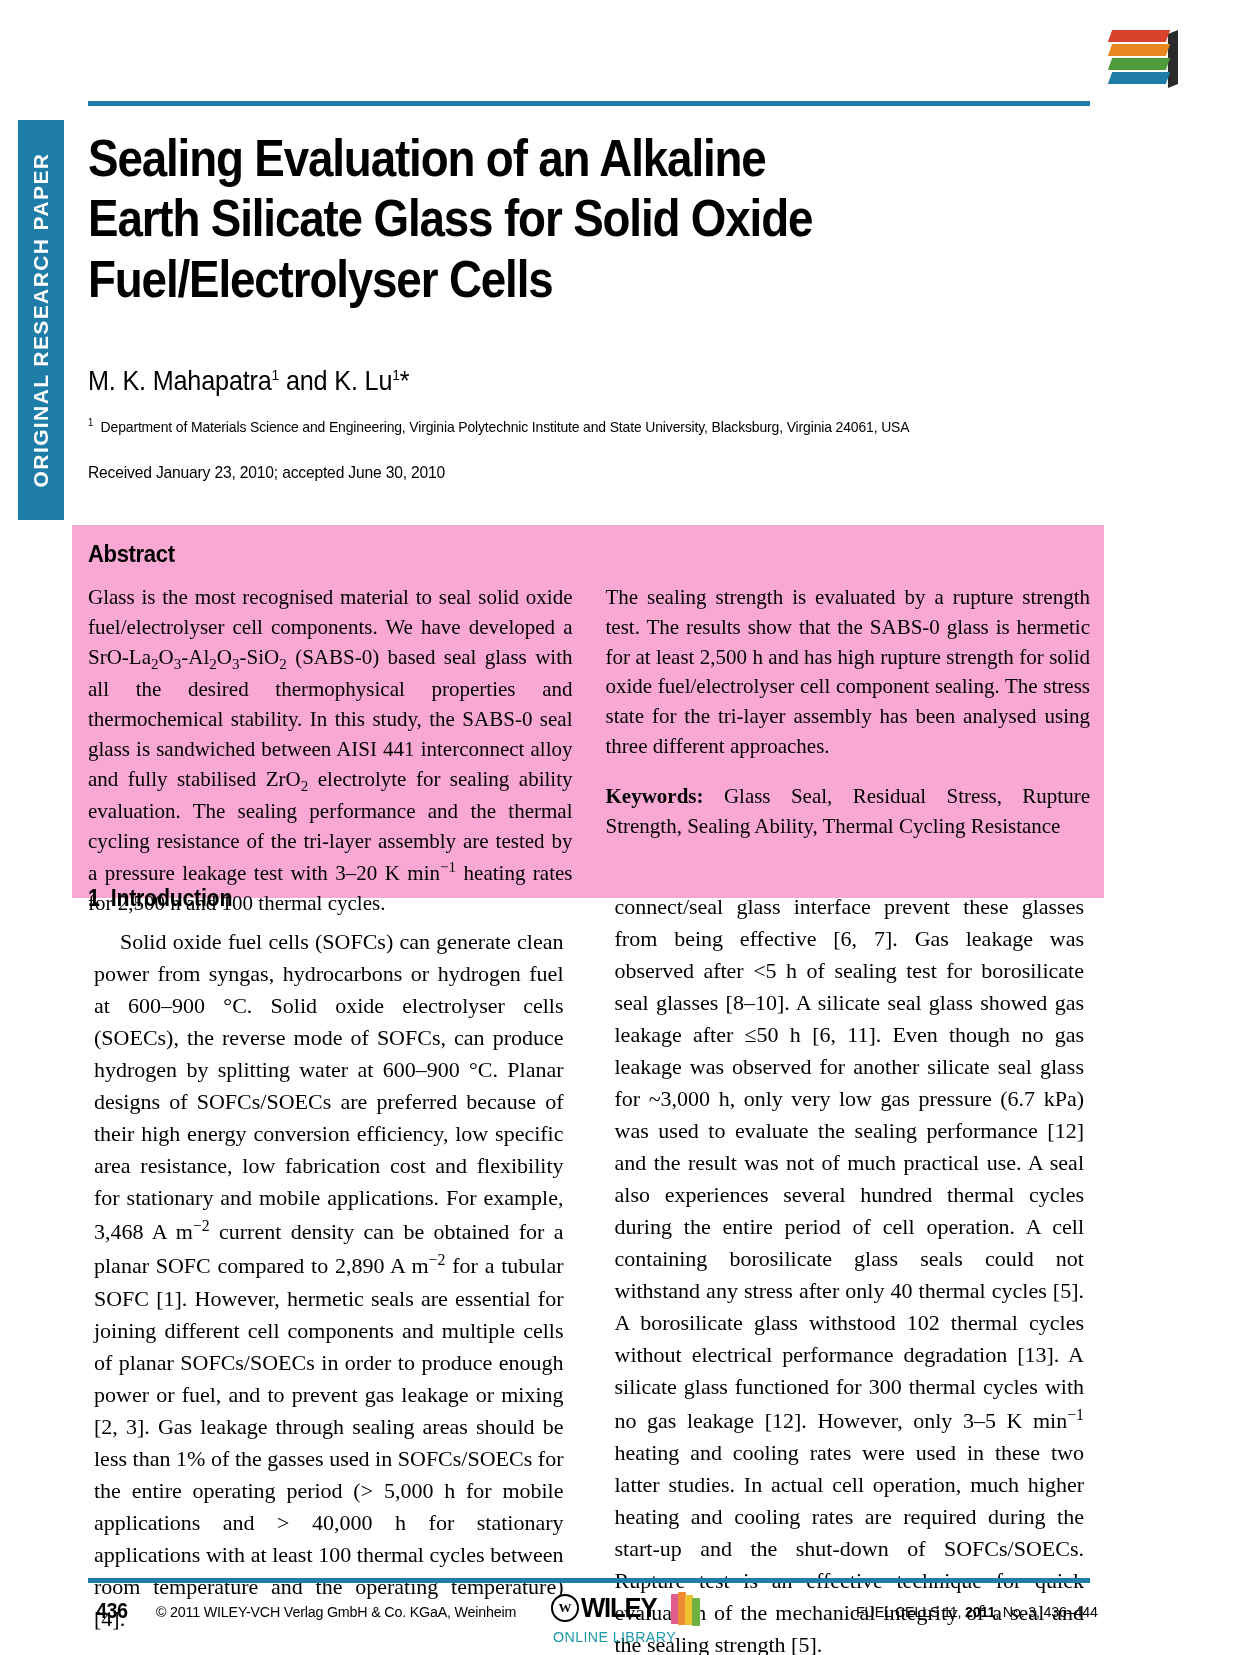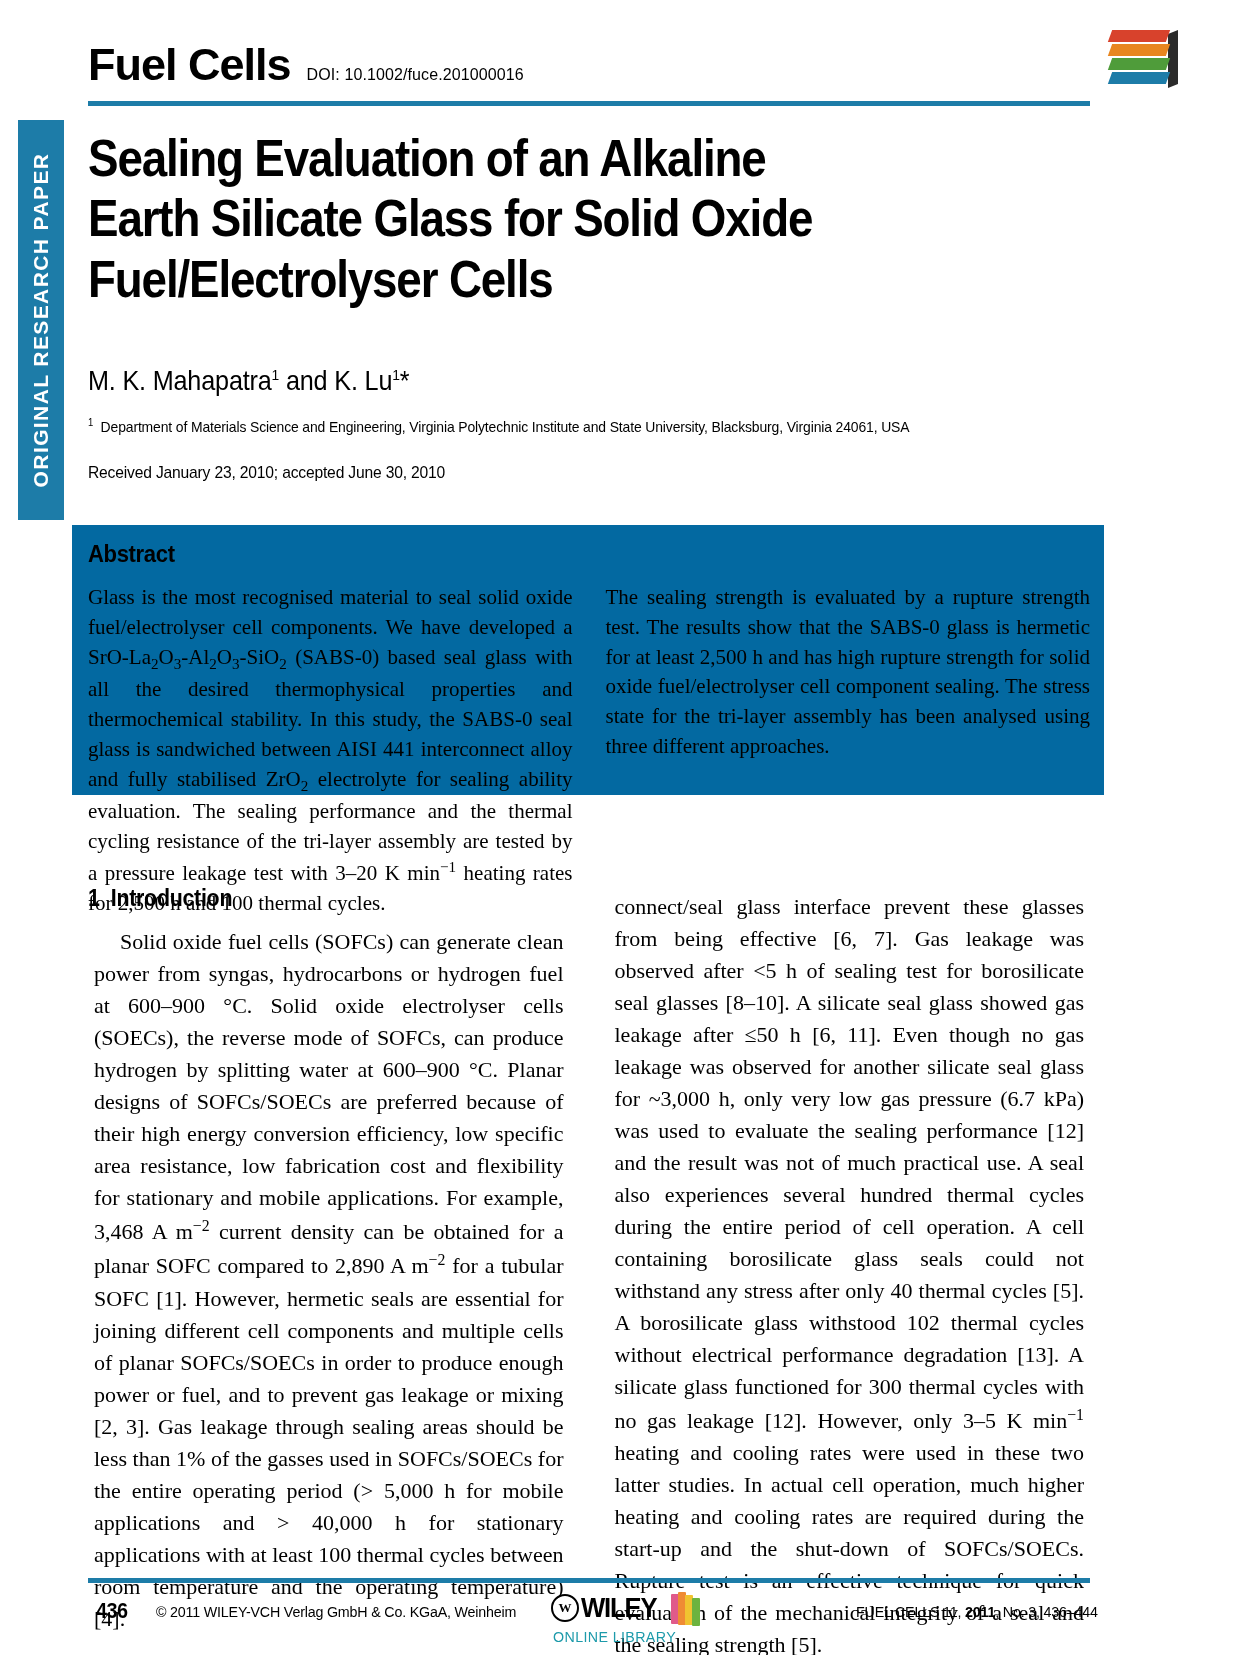--- a/index.html
+++ b/index.html
@@ -149,22 +149,22 @@
     transform: scaleX(0.92);
     transform-origin: left top;
   }
 
   
   .abstract-panel {
     position: absolute;
     left: 72px;
     top: 525px;
     width: 1032px;
-    height: 270px;
-    background: #0369a1;
+    height: 373px;
+    background: #f9a8d4;
   }
   .abstract-heading {
     position: absolute;
     left: 16px;
     top: 15px;
     font-family: "Liberation Sans", sans-serif;
     font-weight: bold;
     font-size: 24px;
     letter-spacing: -0.4px;
     transform: scaleX(0.92);
@@ -345,24 +345,20 @@
 </style>
 </head>
 <body>
 
 <div class="page">
 
   <div class="spine">
     <div class="spine-label">ORIGINAL RESEARCH PAPER</div>
   </div>
 
-  <div class="masthead">
-    <span class="journal-name">Fuel Cells</span>
-    <span class="doi">DOI: 10.1002/fuce.201000016</span>
-  </div>
   <div class="masthead-rule"></div>
 
   <div class="journal-mark">
     <div class="shadow"></div>
     <div class="bar" style="top:2px;  background:#d8422c;"></div>
     <div class="bar" style="top:16px; background:#e8861f;"></div>
     <div class="bar" style="top:30px; background:#4f9c3a;"></div>
     <div class="bar" style="top:44px; background:#1d7ca8;"></div>
   </div>
 
@@ -379,20 +375,21 @@
   <div class="dates">Received January 23, 2010; accepted June 30, 2010</div>
 
   <div class="abstract-panel">
     <div class="abstract-heading">Abstract</div>
     <div class="abstract-cols">
       <div class="abstract-col">
         <p>Glass is the most recognised material to seal solid oxide fuel/electrolyser cell components. We have developed a SrO-La<sub>2</sub>O<sub>3</sub>-Al<sub>2</sub>O<sub>3</sub>-SiO<sub>2</sub> (SABS-0) based seal glass with all the desired thermophysical properties and thermochemical stability. In this study, the SABS-0 seal glass is sandwiched between AISI 441 interconnect alloy and fully stabilised ZrO<sub>2</sub> electrolyte for sealing ability evaluation. The sealing performance and the thermal cycling resistance of the tri-layer assembly are tested by a pressure leakage test with 3–20 K min<sup>−1</sup> heating rates for 2,500 h and 100 thermal cycles.</p>
       </div>
       <div class="abstract-col">
         <p>The sealing strength is evaluated by a rupture strength test. The results show that the SABS-0 glass is hermetic for at least 2,500 h and has high rupture strength for solid oxide fuel/electrolyser cell component sealing. The stress state for the tri-layer assembly has been analysed using three different approaches.</p>
+        <p class="kw"><b>Keywords:</b> <span>Glass Seal, Residual Stress, Rupture Strength, Sealing Ability, Thermal Cycling Resistance</span></p>
       </div>
     </div>
   </div>
 
   <div class="body-cols">
     <div class="col">
       <h2 class="section-title"><span class="num">1</span><span>Introduction</span></h2>
       <p class="indent">Solid oxide fuel cells (SOFCs) can generate clean power from syngas, hydrocarbons or hydrogen fuel at 600–900 °C. Solid oxide electrolyser cells (SOECs), the reverse mode of SOFCs, can produce hydrogen by splitting water at 600–900 °C. Planar designs of SOFCs/SOECs are preferred because of their high energy conversion efficiency, low specific area resistance, low fabrication cost and flexibility for stationary and mobile applications. For example, 3,468 A m<sup>−2</sup> current density can be obtained for a planar SOFC compared to 2,890 A m<sup>−2</sup> for a tubular SOFC [1]. However, hermetic seals are essential for joining different cell components and multiple cells of planar SOFCs/SOECs in order to produce enough power or fuel, and to prevent gas leakage or mixing [2, 3]. Gas leakage through sealing areas should be less than 1% of the gasses used in SOFCs/SOECs for the entire operating period (&gt; 5,000 h for mobile applications and &gt; 40,000 h for stationary applications with at least 100 thermal cycles between room temperature and the operating temperature) [4].</p>
     </div>
     <div class="col">

